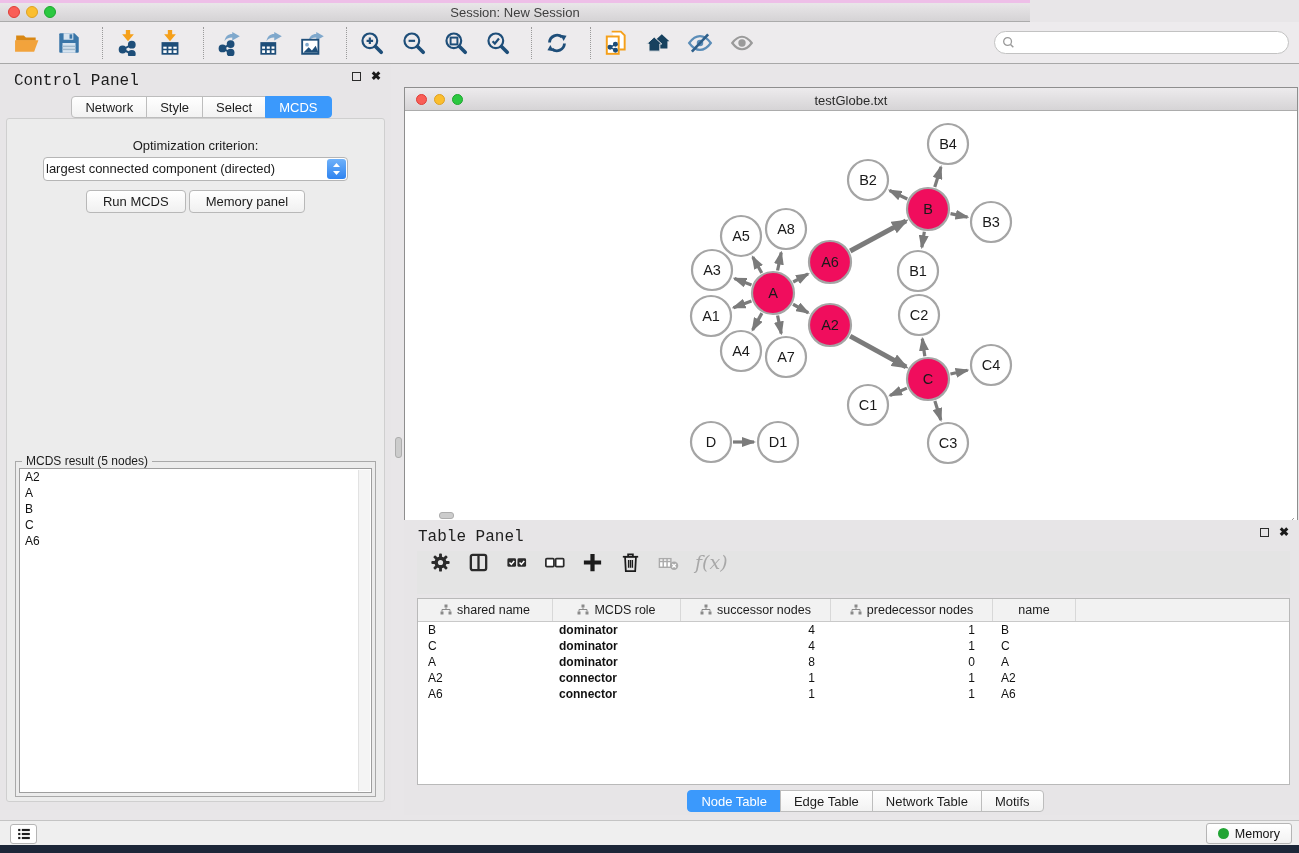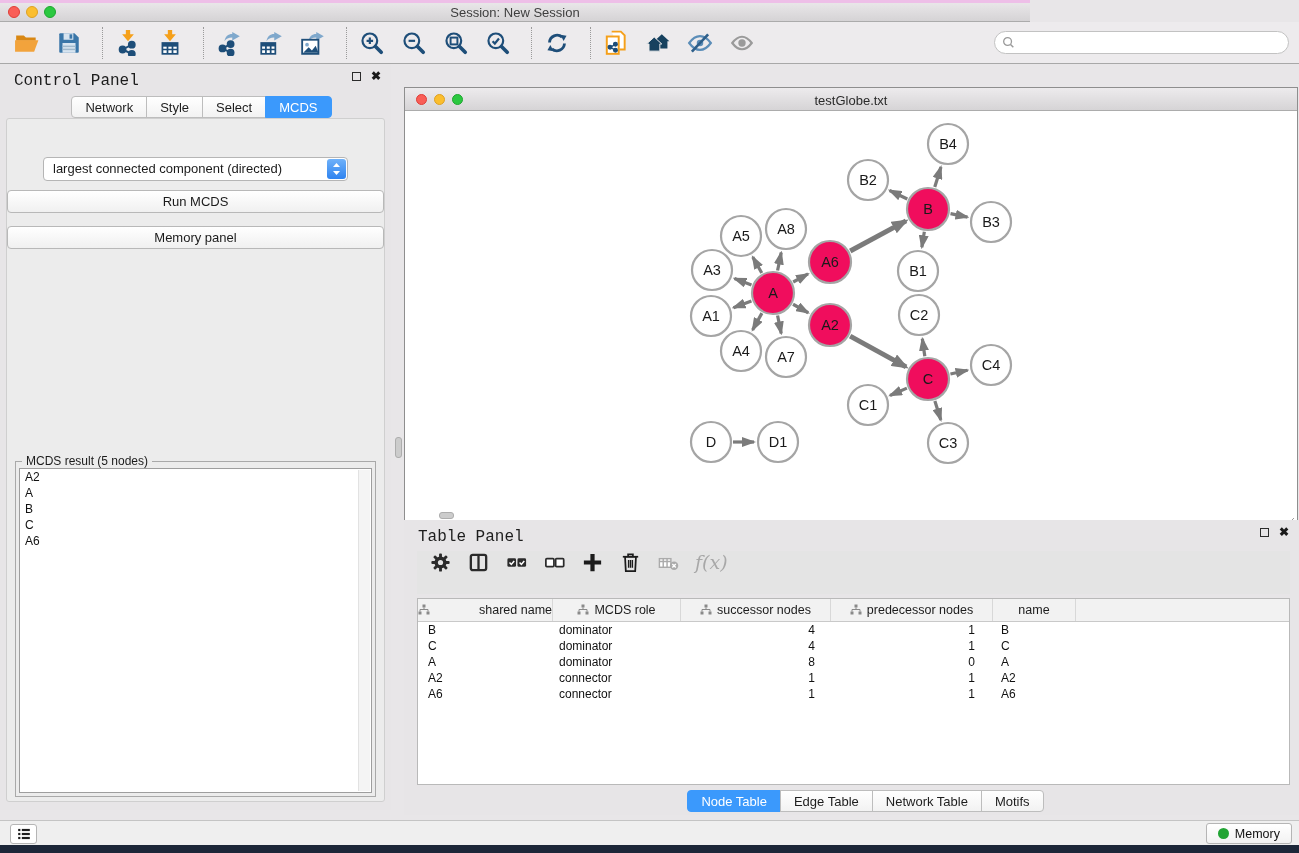--- a/index.html
+++ b/index.html
@@ -38,24 +38,24 @@
   .seg-tabs { position:absolute; top:32px; left:0; width:100%; display:flex; justify-content:center; }
   .seg { height:22px; padding:3px 13px; font-size:13px; color:#1D1D1D; background:linear-gradient(#FFFFFF,#F2F2F2);
     border:1px solid #BDBDBD; margin-left:-1px; }
   .seg:first-child { border-radius:4px 0 0 4px; margin-left:12px; }
   .seg:last-child { border-radius:0 4px 4px 0; }
   .seg.active { background:#3B99FC; border-color:#3B99FC; color:#fff; }
   .cp-body { position:absolute; top:54px; left:6px; right:6px; bottom:8px;
     background:#ECECEC; border:1px solid #CFCFCF; border-radius:3px; }
   .opt-label { position:absolute; top:19px; left:0; right:0; text-align:center; font-size:13px; color:#1B1B1B; }
   .dropdown { position:absolute; top:38px; left:36px; right:36px; height:24px; background:#fff;
-    border:1px solid #B5B5B5; border-radius:4px; font-size:13px; color:#1B1B1B; line-height:22px; padding-left:9px; }
+    border:1px solid #B5B5B5; border-radius:4px; font-size:13px; color:#1B1B1B; line-height:22px; padding-left:2px; }
   .dd-step { position:absolute; right:1px; top:1px; bottom:1px; width:19px; border-radius:3px;
     background:linear-gradient(#6FB1F9,#2E83F0); display:flex; align-items:center; justify-content:center; }
-  .btn-row { position:absolute; top:71px; left:0; right:0; display:flex; justify-content:center; gap:13px;flex-direction:column; }
+  .btn-row { position:absolute; top:71px; left:0; right:0; display:flex; justify-content:center; gap:3px; }
   .btn { height:23px; padding:3px 16px; font-size:13px; color:#1B1B1B; background:linear-gradient(#FFFFFF,#F0F0F0);
     border:1px solid #B8B8B8; border-radius:4px; }
   .result-box { position:absolute; left:8px; right:8px; top:342px; bottom:4px; border:1px solid #A9A9A9; }
   .result-legend { position:absolute; top:-8px; left:6px; background:#ECECEC; padding:0 4px; font-size:12px; color:#1B1B1B; }
   .result-list { position:absolute; left:3px; right:3px; top:6px; bottom:3px; background:#fff; border:1px solid #9E9E9E; }
   .result-track { position:absolute; top:1px; bottom:1px; right:1px; width:12px; background:#F4F4F4; border-left:1px solid #E2E2E2; }
   .result-item { font-size:12px; color:#111; line-height:16px; padding-left:5px; }
 
   
   .net-window { position:absolute; left:404px; top:0; width:894px; height:446px;
@@ -78,22 +78,22 @@
   .tp-ic { width:23px; height:23px; }
   .tp-ic svg { width:100%; height:100%; display:block; }
   .fx-label { font-family:"DejaVu Serif", serif; font-style:italic; font-size:19px; color:#A8A8A8; }
   .tp-table { position:absolute; left:13px; right:9px; top:78px; bottom:30px; background:#fff; border:1px solid #B9B9B9; }
   .thead { display:flex; height:23px; background:#F2F2F2; border-bottom:1px solid #C9C9C9; }
   .th { display:flex; align-items:center; justify-content:center; gap:5px; font-size:12.5px; color:#1C1C1C;
     border-right:1px solid #D8D8D8; }
   .th:last-child { border-right:none; }
   .trow { display:flex; height:16px; }
   .td { font-size:12px; color:#111; line-height:16px; }
-  .c0 { width:135px;justify-content:space-between; } .c1 { width:128px; } .c2 { width:150px; } .c3 { width:162px; } .c4 { width:83px; } .cf { flex:1; }
-  .td.c0 { padding-left:10px; } .td.c1 { padding-left:6px; }
+  .c0 { width:135px; } .c1 { width:128px; } .c2 { width:150px; } .c3 { width:162px; } .c4 { width:83px; } .cf { flex:1; }
+  .td.c0 { padding-left:10px; } .td.c1 { padding-left:6px;font-weight:bold; }
   .td.c2 { text-align:right; padding-right:16px; } .td.c3 { text-align:right; padding-right:18px; }
   .td.c4 { padding-left:8px; }
   .tp-tabs { position:absolute; bottom:3px; left:8px; width:100%; display:flex; justify-content:center;align-items:flex-end; }
 
   
   .statusbar { position:absolute; left:0; top:820px; width:1299px; height:25px;
     background:#EFEFEF; border-top:1px solid #C4C4C4; }
   .list-btn { position:absolute; left:10px; top:3px; width:27px; height:20px; background:#fff;
     border:1px solid #B5B5B5; border-radius:3px; display:flex; align-items:center; justify-content:center; }
   .mem-btn { position:absolute; right:7px; top:2px; height:21px; background:linear-gradient(#FFFFFF,#F2F2F2);
@@ -267,20 +267,21 @@
       <span class="float-ic"></span>
       <span class="close-ic">✖</span>
     </div>
     <div class="seg-tabs">
       <span class="seg">Network</span>
       <span class="seg">Style</span>
       <span class="seg">Select</span>
       <span class="seg active">MCDS</span>
     </div>
     <div class="cp-body">
+      <div class="opt-label">Optimization criterion:</div>
       <div class="dropdown">
         <span>largest connected component (directed)</span>
         <span class="dd-step">
           <svg width="9" height="14" viewBox="0 0 9 14">
               <path d="M4.5 1L8 5H1z" fill="#fff"></path>
               <path d="M4.5 13L1 9h7z" fill="#fff"></path>
             </svg>
         </span>
       </div>
       <div class="btn-row">

